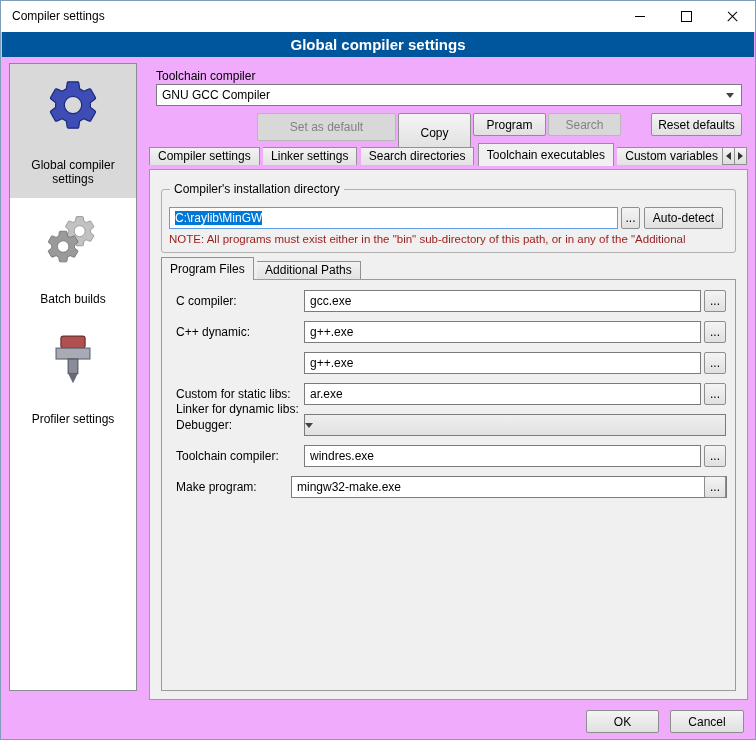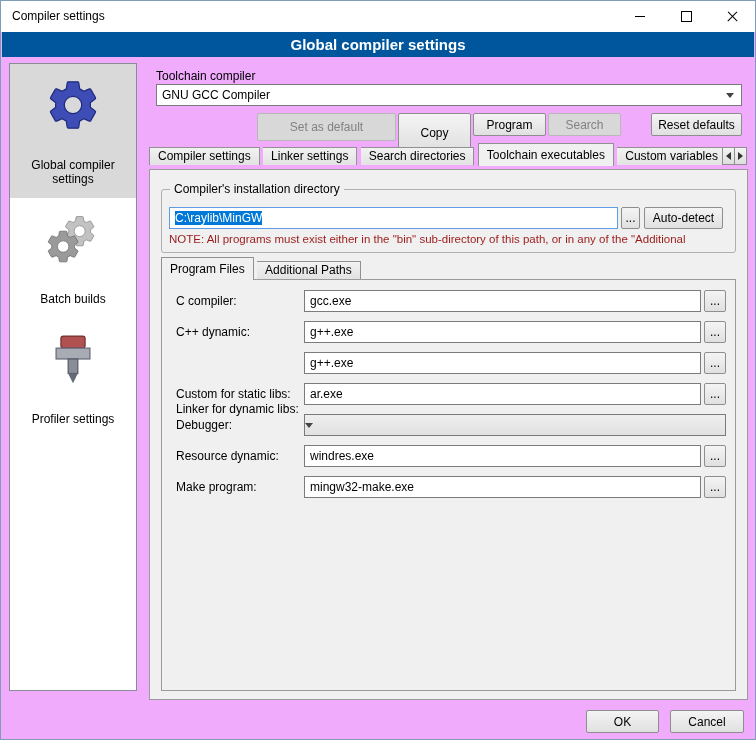--- a/index.html
+++ b/index.html
@@ -211,27 +211,27 @@
   </div>
 
   <div>
     <div class="flabel" style="left:175px;top:413px;z-index:2;">Debugger:</div>
     <div class="combo gray" style="left:303px;top:413px;width:422px;z-index:2;">
       <span class="chev"></span>
     </div>
   </div>
 
   <div>
-    <div class="flabel" style="left:175px;top:444px;z-index:2;">Resource dynamic:</div>
+    <div class="flabel" style="left:175px;top:444px;z-index:2;">Toolchain compiler:</div>
     <div class="tinput" style="left:303px;top:444px;width:397px;z-index:2;"><span>windres.exe</span></div>
     <button class="btn dots" style="left:703px;top:444px;width:22px;z-index:2;">...</button>
   </div>
 
   <div>
     <div class="flabel" style="left:175px;top:475px;z-index:2;">Make program:</div>
-    <div class="tinput" style="left:303px;top:475px;width:397px;z-index:2;"><span>mingw32-make.exe</span></div>
+    <div class="tinput" style="left:290px;top:475px;width:436px;z-index:2;"><span>mingw32-make.exe</span></div>
     <button class="btn dots" style="left:703px;top:475px;width:22px;z-index:2;">...</button>
   </div>
 
   <button class="btn footerbtn" style="left:585px;top:709px;width:73px;">OK</button>
   <button class="btn footerbtn" style="left:669px;top:709px;width:74px;">Cancel</button>
 
 </div>
 
 </body></html>

